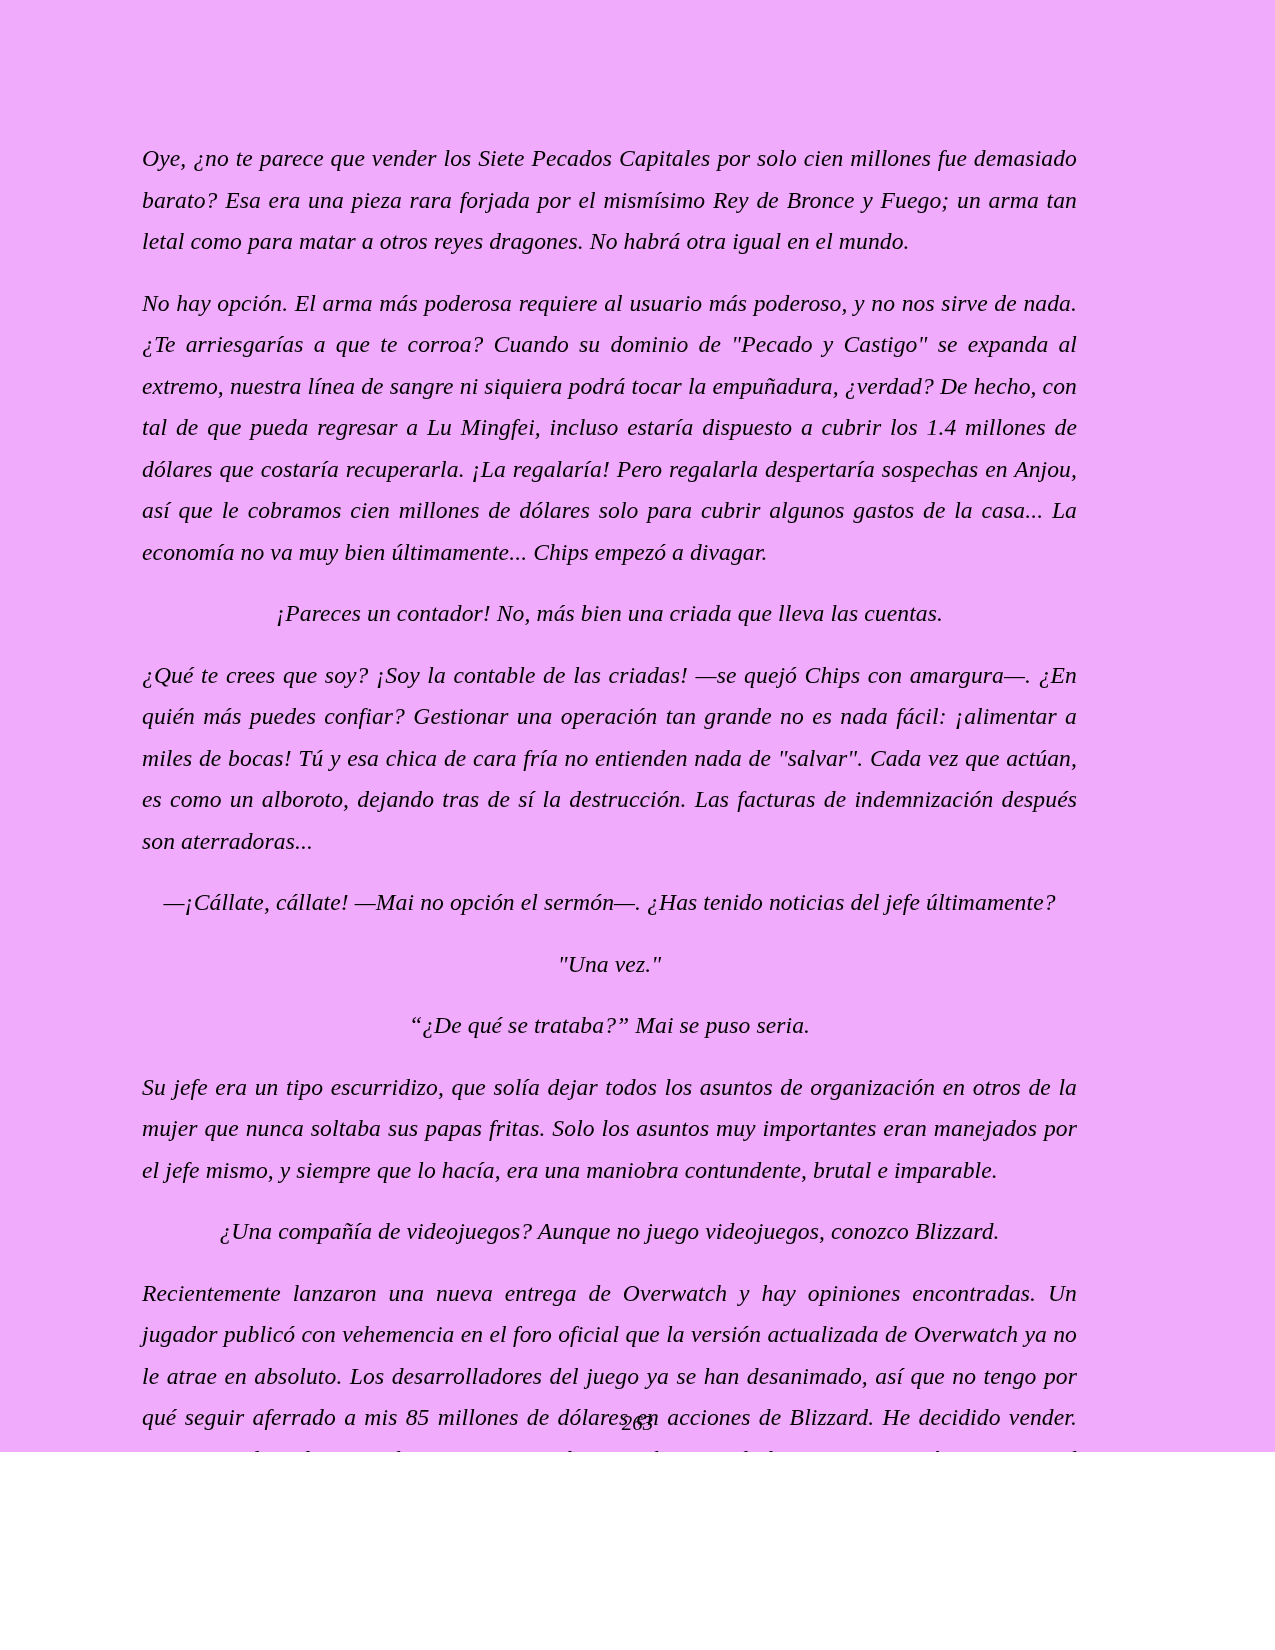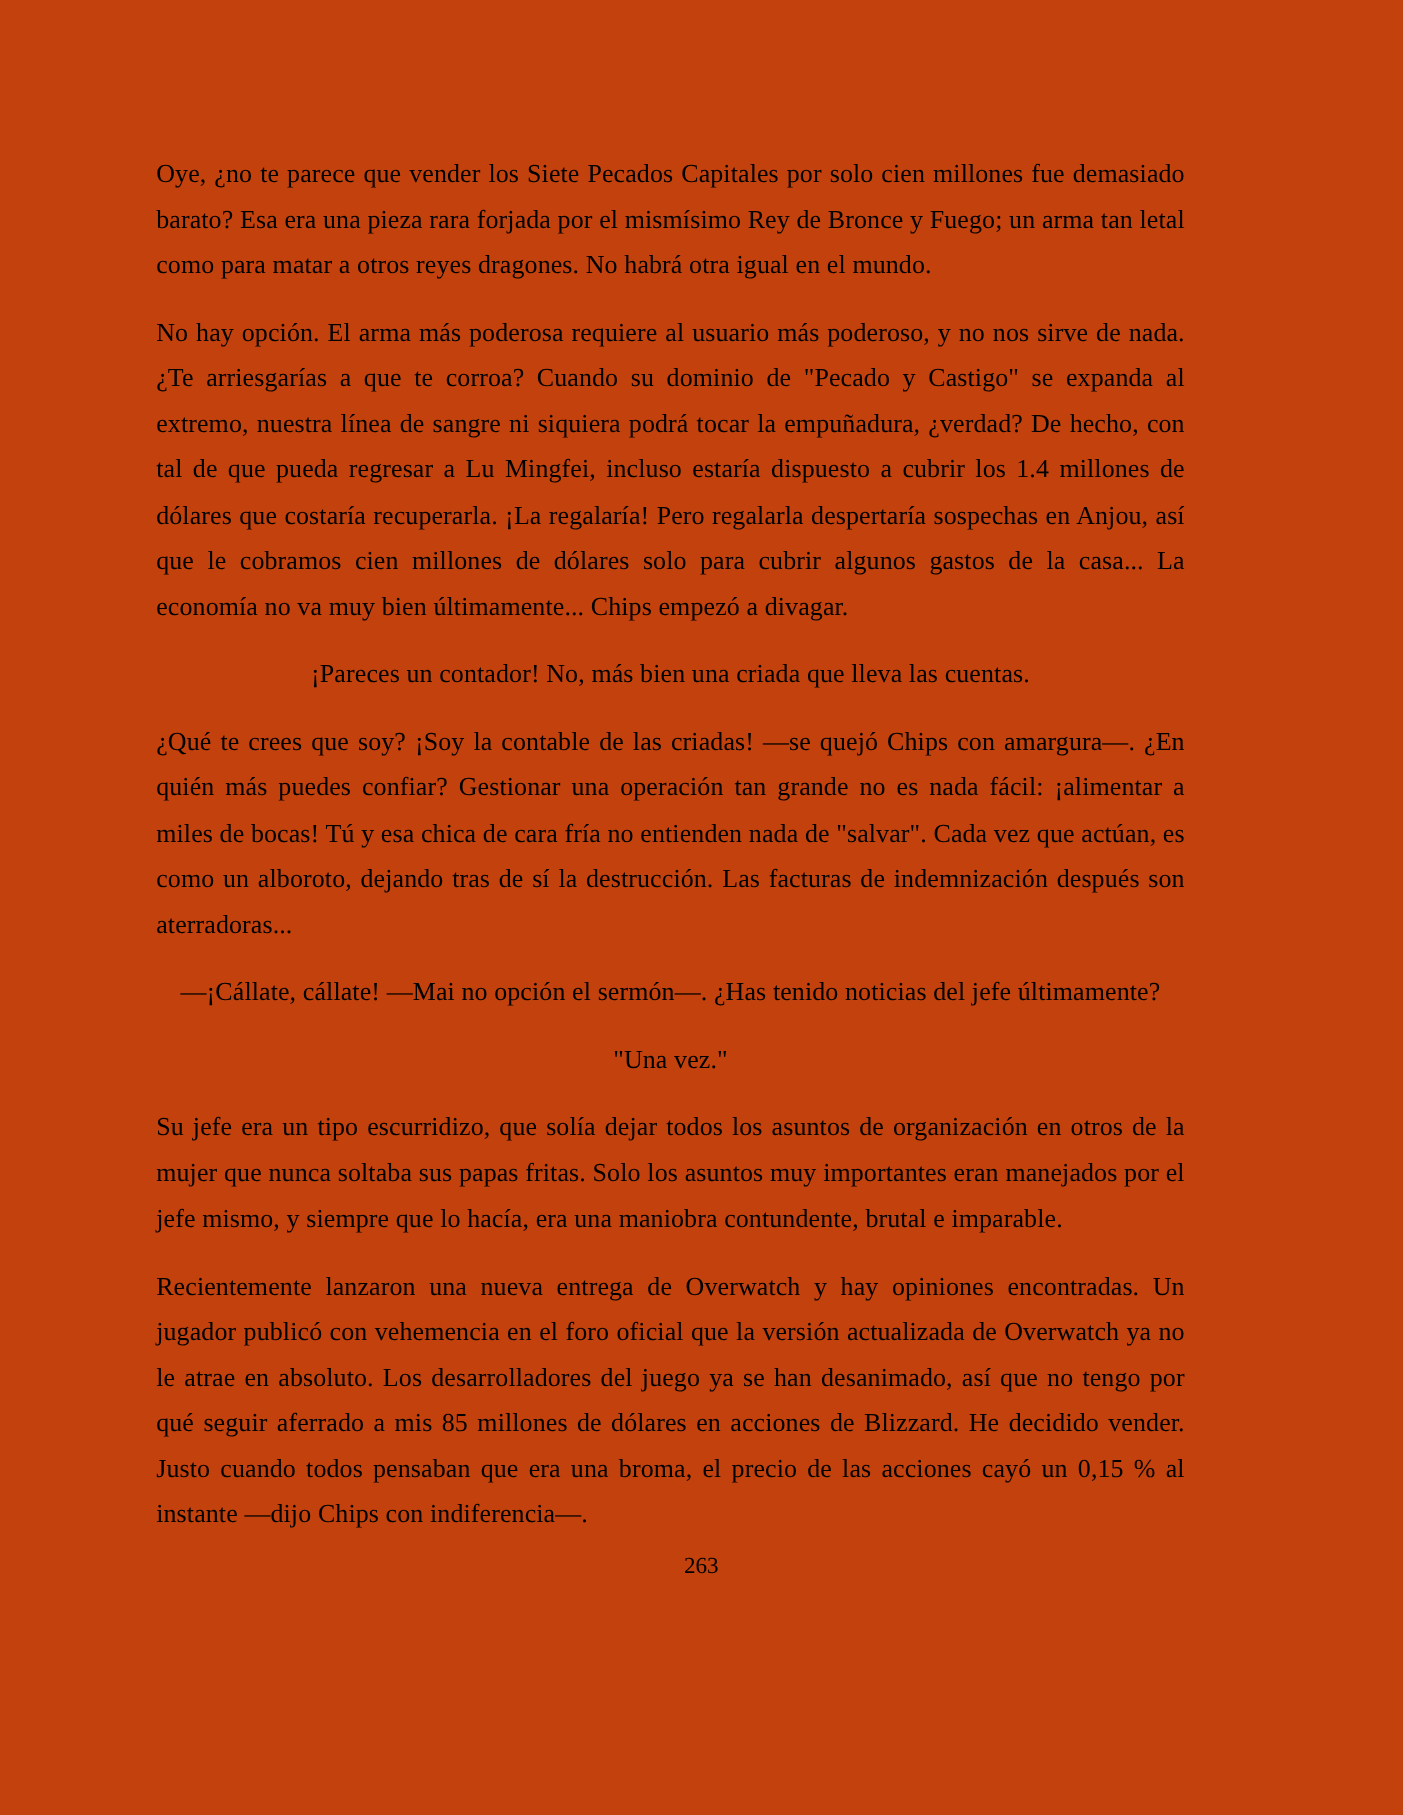--- a/index.html
+++ b/index.html
@@ -3,26 +3,27 @@
 <meta charset="utf-8">
 <style>
   html, body {
     margin: 0;
     padding: 0;
     background: #ffffff;
   }
   .page {
     position: relative;
     width: 1275px;
-    height: 1650px;
-    background: #c2410c;
+    height: 1452px;
+    background: #f0abfc;
     box-sizing: border-box;
     font-family: "Liberation Serif", "DejaVu Serif", serif;
     color: #000000;
     overflow: hidden;
+    font-style: italic;
   }
   .content {
     position: absolute;
     left: 142px;
     top: 138px;
     width: 935px;
   }
   .para {
     font-size: 23.6px;
     line-height: 41.5px;
@@ -57,19 +58,21 @@
 
 <div class="page">
 
   <div class="content">
     <p class="para">Oye, ¿no te parece que vender los Siete Pecados Capitales por solo cien millones fue demasiado barato? Esa era una pieza rara forjada por el mismísimo Rey de Bronce y Fuego; un arma tan letal como para matar a otros reyes dragones. No habrá otra igual en el mundo.</p>
     <p class="para">No hay opción. El arma más poderosa requiere al usuario más poderoso, y no nos sirve de nada. ¿Te arriesgarías a que te corroa? Cuando su dominio de "Pecado y Castigo" se expanda al extremo, nuestra línea de sangre ni siquiera podrá tocar la empuñadura, ¿verdad? De hecho, con tal de que pueda regresar a Lu Mingfei, incluso estaría dispuesto a cubrir los 1.4 millones de dólares que costaría recuperarla. ¡La regalaría! Pero regalarla despertaría sospechas en Anjou, así que le cobramos cien millones de dólares solo para cubrir algunos gastos de la casa... La economía no va muy bien últimamente... Chips empezó a divagar.</p>
     <p class="para short">¡Pareces un contador! No, más bien una criada que lleva las cuentas.</p>
     <p class="para">¿Qué te crees que soy? ¡Soy la contable de las criadas! —se quejó Chips con amargura—. ¿En quién más puedes confiar? Gestionar una operación tan grande no es nada fácil: ¡alimentar a miles de bocas! Tú y esa chica de cara fría no entienden nada de "salvar". Cada vez que actúan, es como un alboroto, dejando tras de sí la destrucción. Las facturas de indemnización después son aterradoras...</p>
     <p class="para short">—¡Cállate, cállate! —Mai no opción el sermón—. ¿Has tenido noticias del jefe últimamente?</p>
     <p class="para short">"Una vez."</p>
+    <p class="para short">“¿De qué se trataba?” Mai se puso seria.</p>
     <p class="para">Su jefe era un tipo escurridizo, que solía dejar todos los asuntos de organización en otros de la mujer que nunca soltaba sus papas fritas. Solo los asuntos muy importantes eran manejados por el jefe mismo, y siempre que lo hacía, era una maniobra contundente, brutal e imparable.</p>
+    <p class="para short">¿Una compañía de videojuegos? Aunque no juego videojuegos, conozco Blizzard.</p>
     <p class="para">Recientemente lanzaron una nueva entrega de Overwatch y hay opiniones encontradas. Un jugador publicó con vehemencia en el foro oficial que la versión actualizada de Overwatch ya no le atrae en absoluto. Los desarrolladores del juego ya se han desanimado, así que no tengo por qué seguir aferrado a mis 85 millones de dólares en acciones de Blizzard. He decidido vender. Justo cuando todos pensaban que era una broma, el precio de las acciones cayó un 0,15 % al instante —dijo Chips con indiferencia—.</p>
   </div>
 
   <div class="folio">263</div>
 
 </div>
 
 </body></html>

